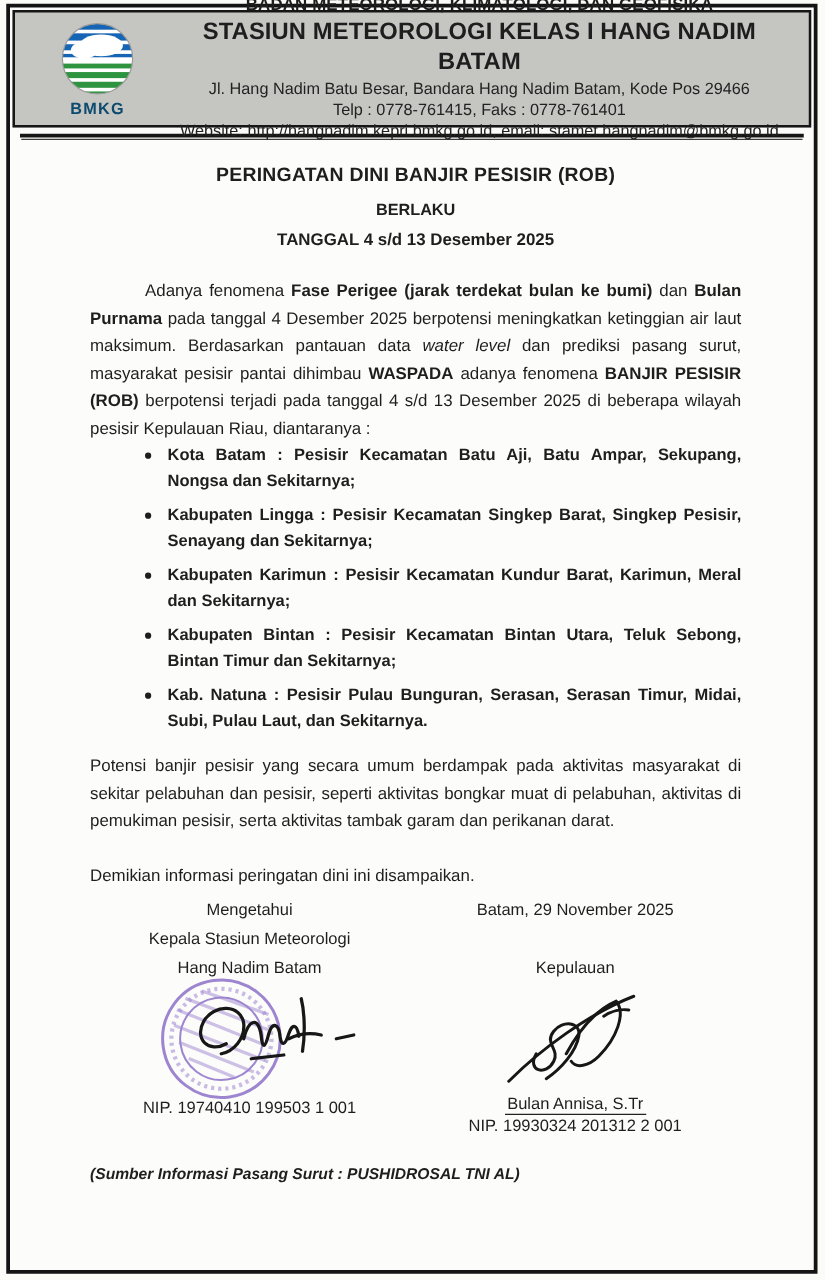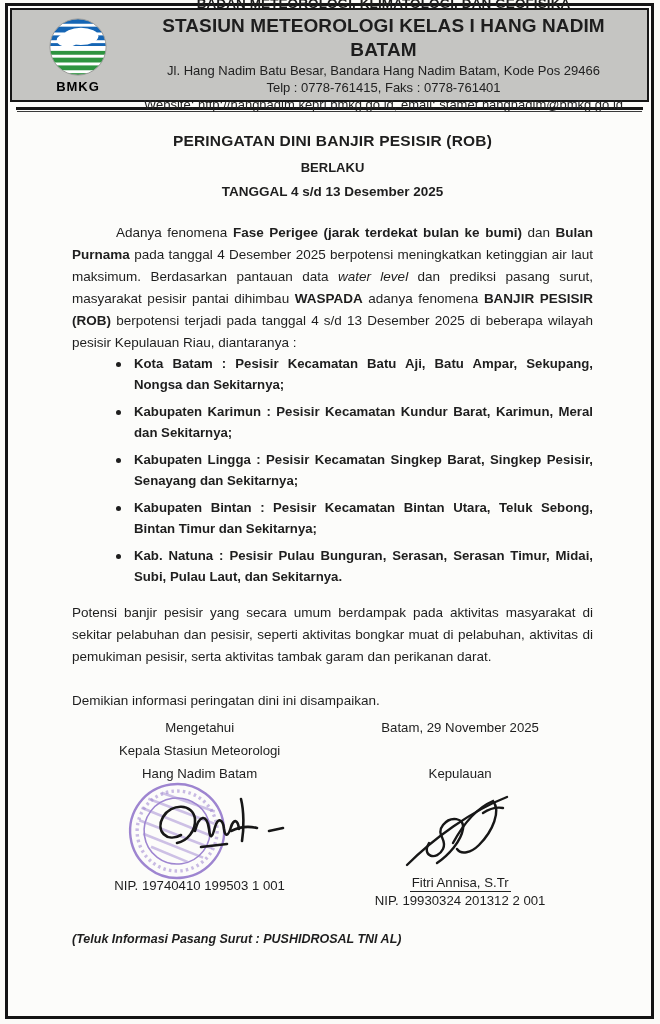--- a/index.html
+++ b/index.html
@@ -16,21 +16,21 @@
   }
 
   
   .letterhead {
     margin:2px; height:94px;
     background:#c5c5c2; border:2px solid #161616;
     display:flex; align-items:center; padding:4px 10px 4px 14px;
   }
   .logo-wrap { width:104px; flex:0 0 104px; text-align:center; }
   .logo-wrap svg { display:block; margin:0 auto; }
-  .logo-label { font-weight:bold; font-size:13px; letter-spacing:1px; color:#000000; margin-top:1px; }
+  .logo-label { font-weight:bold; font-size:13px; letter-spacing:1px; color:#0c4a6e; margin-top:1px; }
   .head-text { flex:1; text-align:center; line-height:1.25; }
   .h1 { font-weight:bold; font-size:13.5px; letter-spacing:0.1px; }
   .h2 { font-weight:bold; font-size:19px; letter-spacing:0.1px; margin-top:1px; }
   .h3 { font-size:13px; margin-top:1px; color:#222; }
 
   .rule { margin:5px 8px 0 8px; height:3px; background:#161616; box-shadow:0 3px 0 -1px #3a3a3a; }
 
   
   .content { padding:22px 58px 0 64px; }
   .title { text-align:center; }
@@ -124,22 +124,22 @@
       <div class="title">
         <div class="t1">PERINGATAN DINI BANJIR PESISIR (ROB)</div>
         <div class="t2">BERLAKU</div>
         <div class="t3">TANGGAL 4 s/d 13 Desember 2025</div>
       </div>
 
       <p class="para p1"><span>Adanya fenomena </span><b>Fase Perigee (jarak terdekat bulan ke bumi)</b><span> dan </span><b>Bulan Purnama</b><span> pada tanggal 4 Desember 2025 berpotensi meningkatkan ketinggian air laut maksimum. Berdasarkan pantauan data </span><i>water level</i><span> dan prediksi pasang surut, masyarakat pesisir pantai dihimbau </span><b>WASPADA</b><span> adanya fenomena </span><b>BANJIR PESISIR (ROB)</b><span> berpotensi terjadi pada tanggal 4 s/d 13 Desember 2025 di beberapa wilayah pesisir Kepulauan Riau, diantaranya :</span></p>
 
       <ul class="bullets">
           <li>Kota Batam : Pesisir Kecamatan Batu Aji, Batu Ampar, Sekupang, Nongsa dan Sekitarnya;</li>
+          <li>Kabupaten Lingga : Pesisir Kecamatan Singkep Barat, Singkep Pesisir, Senayang dan Sekitarnya;</li>
           <li>Kabupaten Karimun : Pesisir Kecamatan Kundur Barat, Karimun, Meral dan Sekitarnya;</li>
-          <li>Kabupaten Lingga : Pesisir Kecamatan Singkep Barat, Singkep Pesisir, Senayang dan Sekitarnya;</li>
           <li>Kabupaten Bintan : Pesisir Kecamatan Bintan Utara, Teluk Sebong, Bintan Timur dan Sekitarnya;</li>
           <li>Kab. Natuna : Pesisir Pulau Bunguran, Serasan, Serasan Timur, Midai, Subi, Pulau Laut, dan Sekitarnya.</li>
         </ul>
 
       <p class="para p2">Potensi banjir pesisir yang secara umum berdampak pada aktivitas masyarakat di sekitar pelabuhan dan pesisir, seperti aktivitas bongkar muat di pelabuhan, aktivitas di pemukiman pesisir, serta aktivitas tambak garam dan perikanan darat.</p>
 
       <p class="para closing">Demikian informasi peringatan dini ini disampaikan.</p>
 
       <div class="sig-row">
         <div class="sig-col left">
@@ -183,21 +183,21 @@
           <div class="sig-art">
             <svg class="sig-ink-right" width="130" height="86" viewBox="0 0 130 86">
               <g fill="none" stroke="#171717" stroke-width="2.4" stroke-linecap="round">
                 <path d="M12,78 C38,52 76,24 112,10"></path>
                 <path d="M34,56 c-8,14 8,18 14,6 c5,-10 -8,-14 0,-24 c7,-9 22,-8 20,4 c-2,12 -14,26 -26,34"></path>
                 <path d="M58,56 c12,-22 26,-36 40,-42 c8,10 0,30 -14,44 c-8,8 -18,10 -22,4"></path>
                 <path d="M88,26 c6,-4 14,-6 20,-5"></path>
               </g>
             </svg>
           </div>
-          <div class="sig-name"><span>Fitri Annisa, S.Tr</span></div>
+          <div class="sig-name"><span>Bulan Annisa, S.Tr</span></div>
           <div class="sig-nip">NIP. 19930324 201312 2 001</div>
         </div>
       </div>
 
-      <p class="footer-note">(Teluk Informasi Pasang Surut : PUSHIDROSAL TNI AL)</p>
+      <p class="footer-note">(Sumber Informasi Pasang Surut : PUSHIDROSAL TNI AL)</p>
     </div>
   </div>
 </div>
 
 </body></html>

